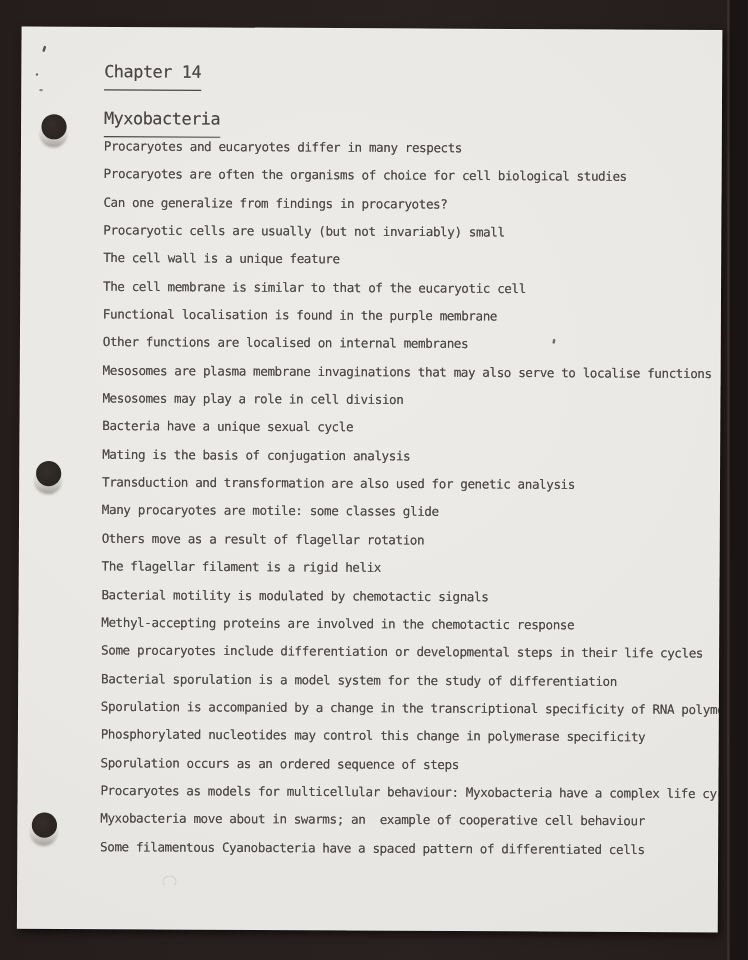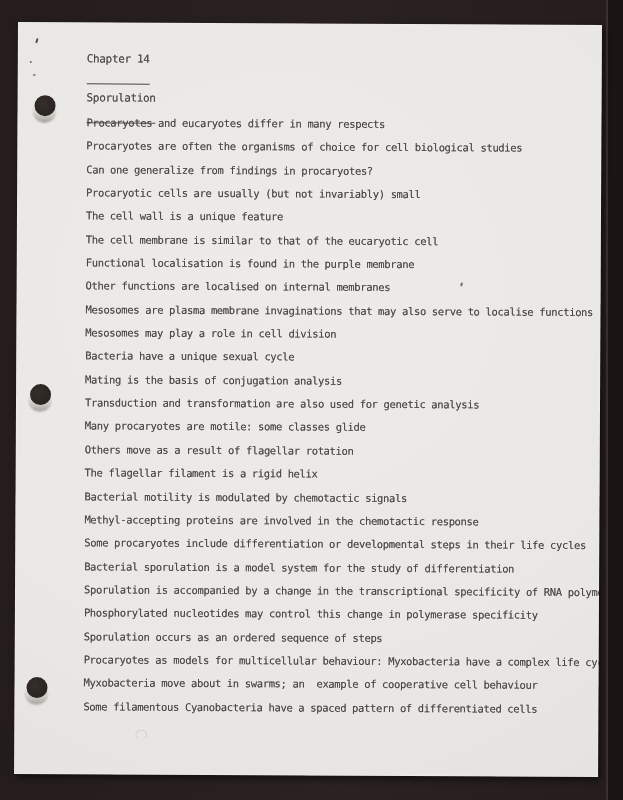--- a/index.html
+++ b/index.html
@@ -54,24 +54,24 @@
     inset: 0;
     color: #4a4643;
     font-size: 10.5px;
     letter-spacing: -0.35px;
     text-shadow: 0 0 0.5px rgba(74, 70, 67, 0.55);
   }
   .chapter, .section {
     position: absolute;
     left: 69px;
     margin: 0;
-    font-size: 11px;
+    font-size: 14px;
     font-weight: normal;
     border-bottom: 1px solid #4a4643;
-    padding-bottom: 18px;
+    padding-bottom: 6px;
     white-space: pre;
   }
   .chapter { top: 30px; }
   .section { top: 69px; }
   .lines {
     position: absolute;
     left: 69px;
     top: 89px;
     width: 560px;
   }
@@ -156,21 +156,21 @@
     <span class="mark mark-dot2"></span>
     <span class="mark mark-quote"></span>
     <span class="mark mark-smudge"></span>
 
     <div class="hole hole-1"></div>
     <div class="hole hole-2"></div>
     <div class="hole hole-3"></div>
 
     <div class="content">
       <h1 class="chapter">Chapter 14</h1>
-      <h2 class="section">Sporulation</h2>
+      <h2 class="section">Myxobacteria</h2>
       <div class="lines">
 
           <div class="line">Procaryotes and eucaryotes differ in many respects</div>
 
           <div class="line">Procaryotes are often the organisms of choice for cell biological studies</div>
 
           <div class="line">Can one generalize from findings in procaryotes?</div>
 
           <div class="line">Procaryotic cells are usually (but not invariably) small</div>
 

